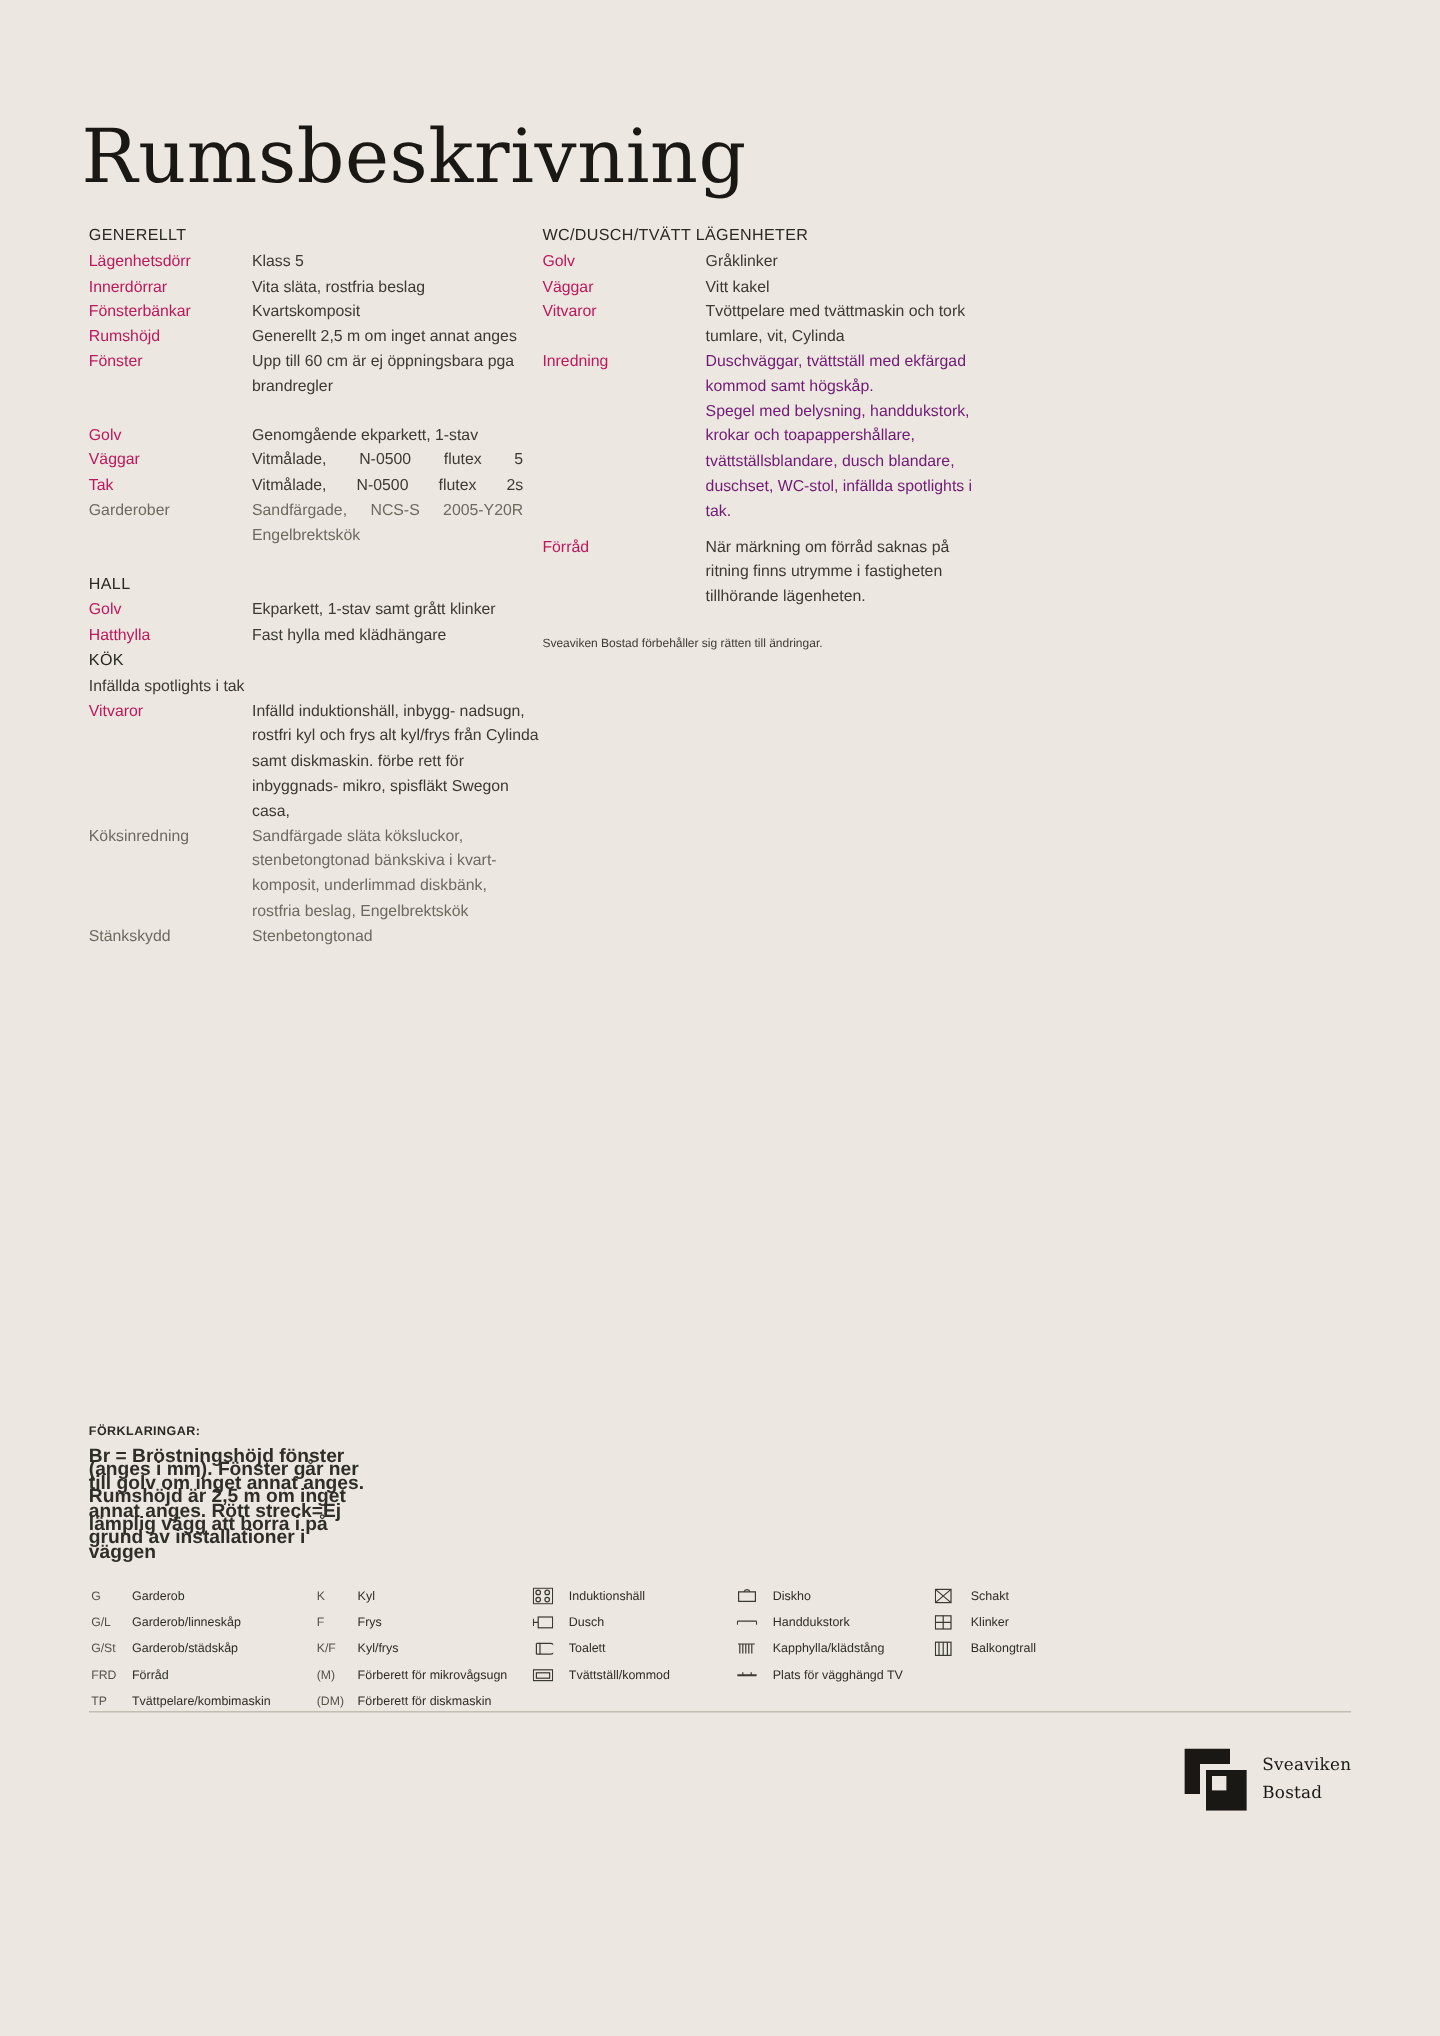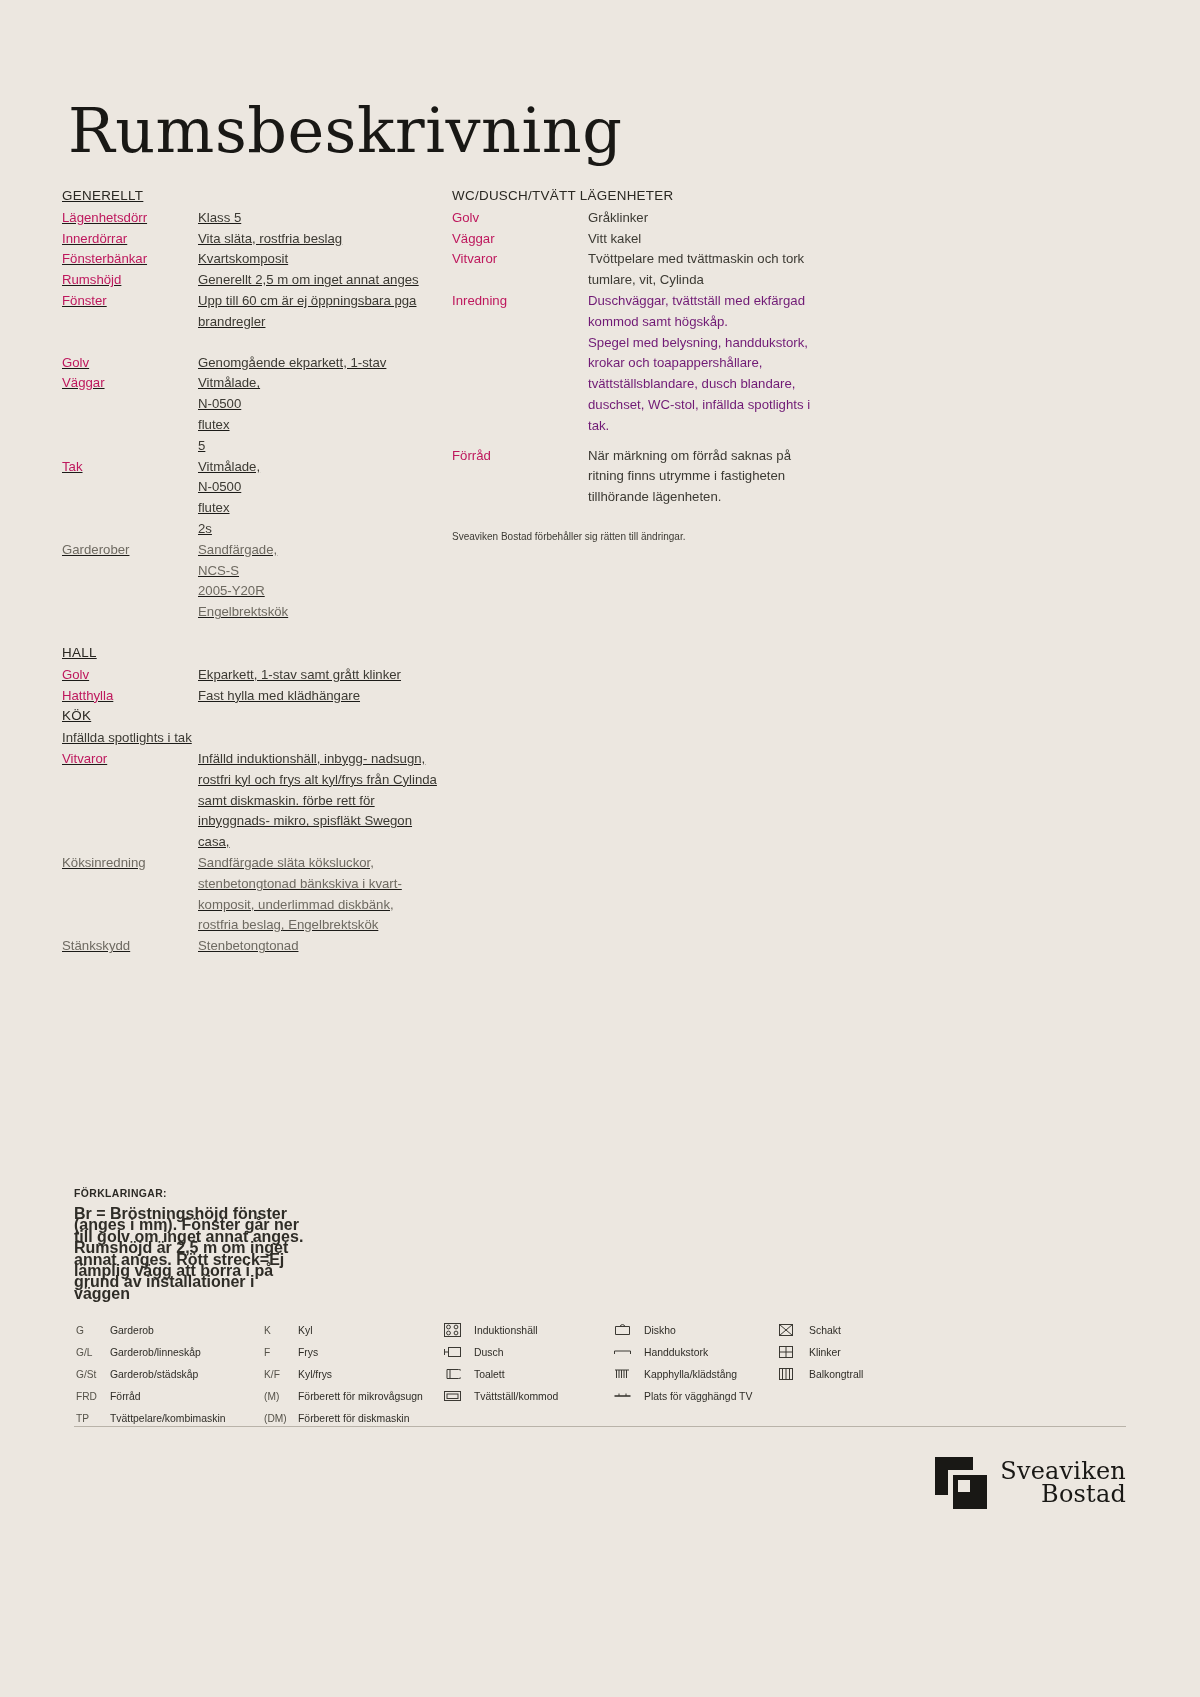--- a/index.html
+++ b/index.html
@@ -31,21 +31,21 @@
     color: #191815;
     white-space: nowrap;
   }
 
   
   .col {
     position: absolute;
     font-size: 13.2px;
     line-height: 20.8px;
   }
-  .col-left  { left: 62px;  top: 186px; width: 375px; text-decoration: underline; }
+  .col-left  { left: 74px;  top: 186px; width: 375px; }
   .col-right { left: 452px; top: 186px; width: 375px; }
 
   .sec-head {
     letter-spacing: 0.3px;
     color: #2a2822;
     margin: 0 0 1px 0;
     font-size: 13.4px;
   }
   .row {
     display: flex;
@@ -62,21 +62,20 @@
     color: #3c3a33;
   }
   .row.faded .k, .row.faded .v { color: #6e6a61; }
   .row .v.faded { color: #701a75; }
   .gap { height: 20px; }
   .gap-sm { height: 9px; }
   .spread {
     display: flex;
     justify-content: space-between;
     width: 226px;
-    flex-direction: column;
   }
   .note {
     margin-top: 19px;
     color: #3c3a33;
     font-size: 10px;
   }
   .single { color: #3c3a33; }
 
   
   .legend {
@@ -146,25 +145,24 @@
     position: absolute;
     right: 74px;
     top: 1457px;
     display: flex;
     align-items: center;
     gap: 13px;
   }
   .brand-mark { width: 52px; height: 52px; }
   .brand-text {
     font-family: "DejaVu Serif", serif;
-    font-size: 24px;
+    font-size: 14px;
     line-height: 23px;
     color: #191815;
     letter-spacing: 0.2px;
-    text-align: right;
   }
   .brand-text .l2 { display: block; }
 </style>
 </head>
 <body>
 
 <div class="page">
 
   <h1 class="title">Rumsbeskrivning</h1>
 

